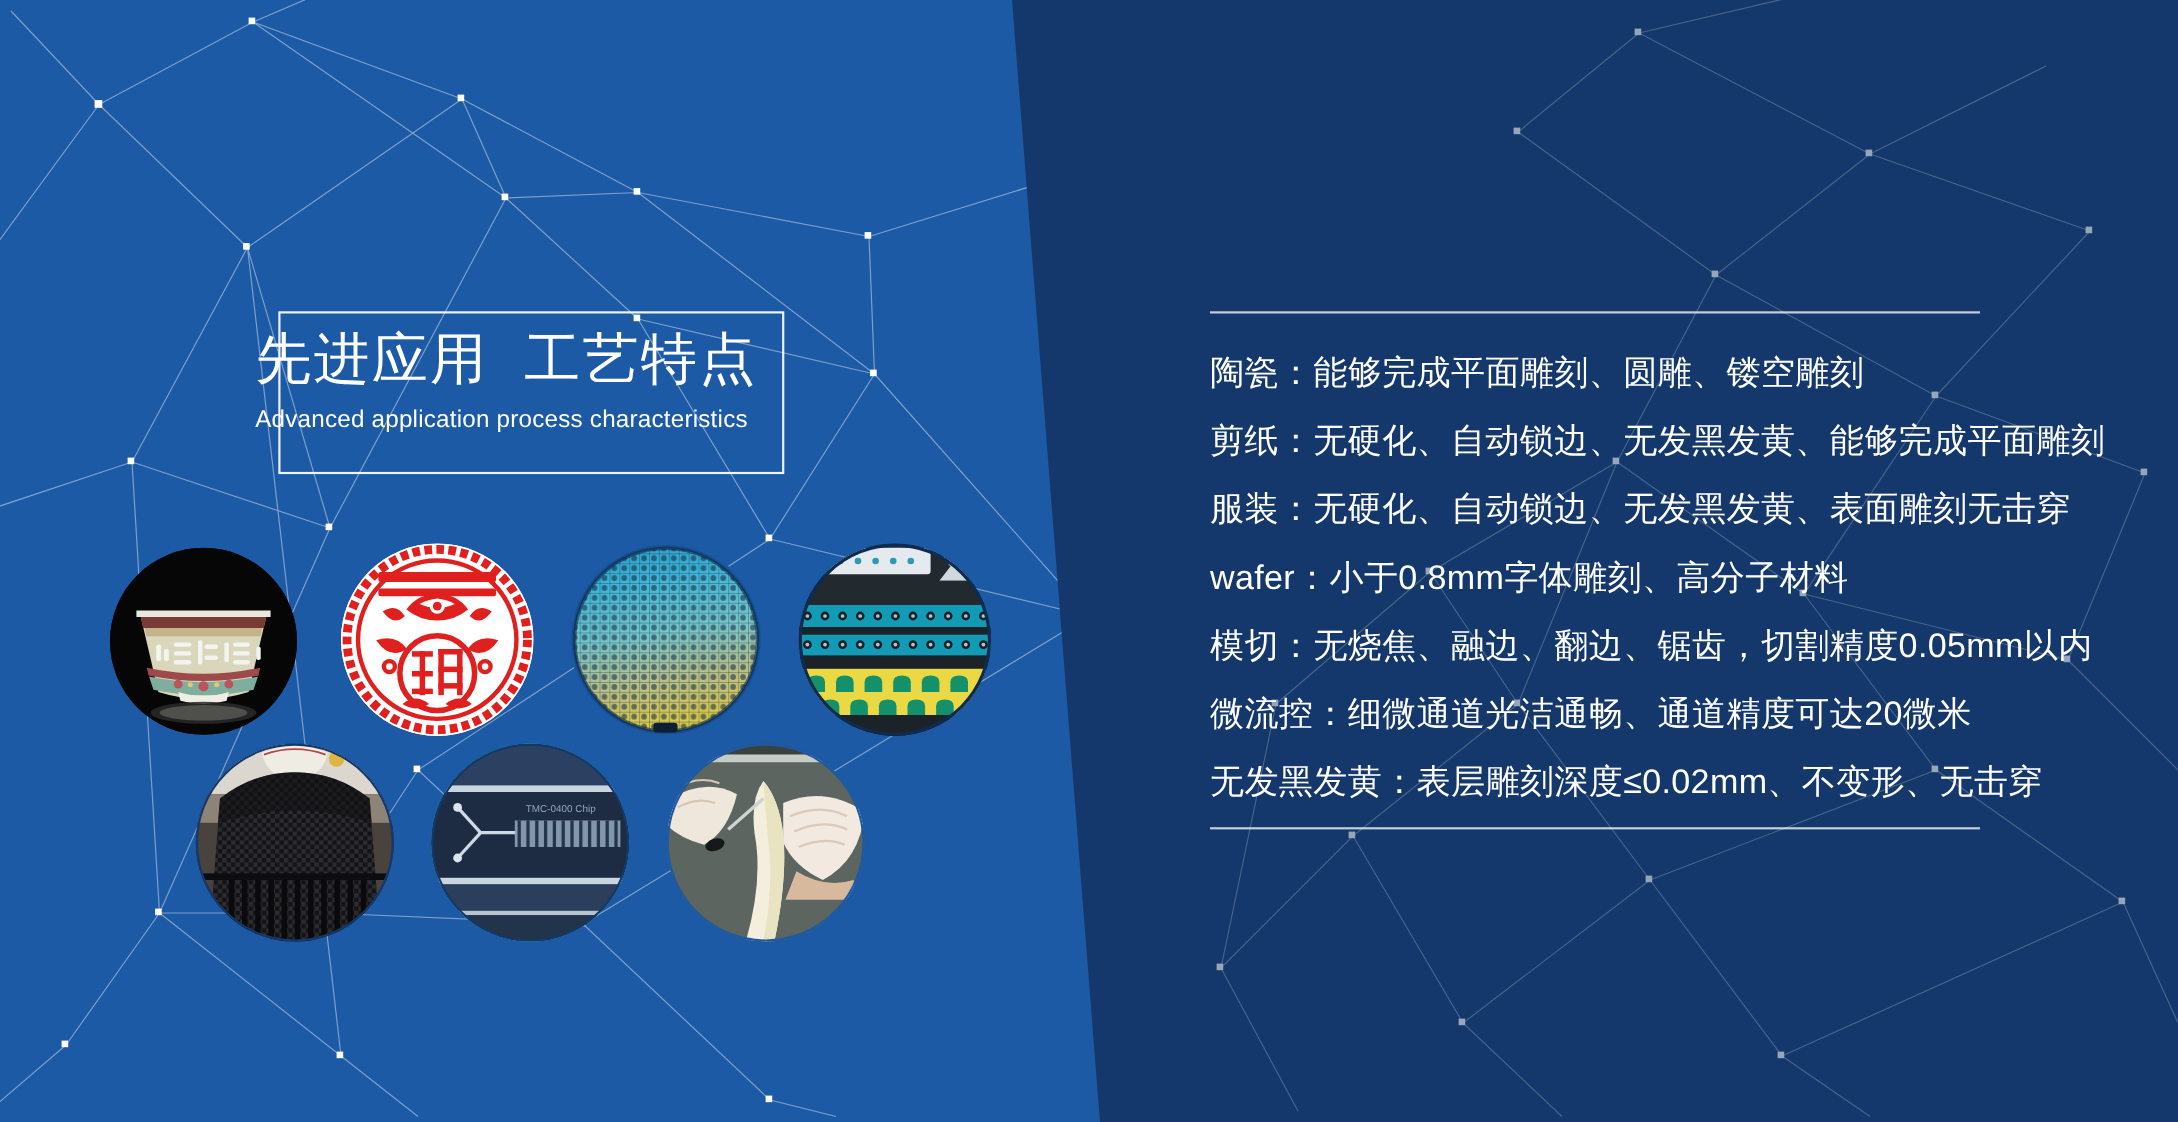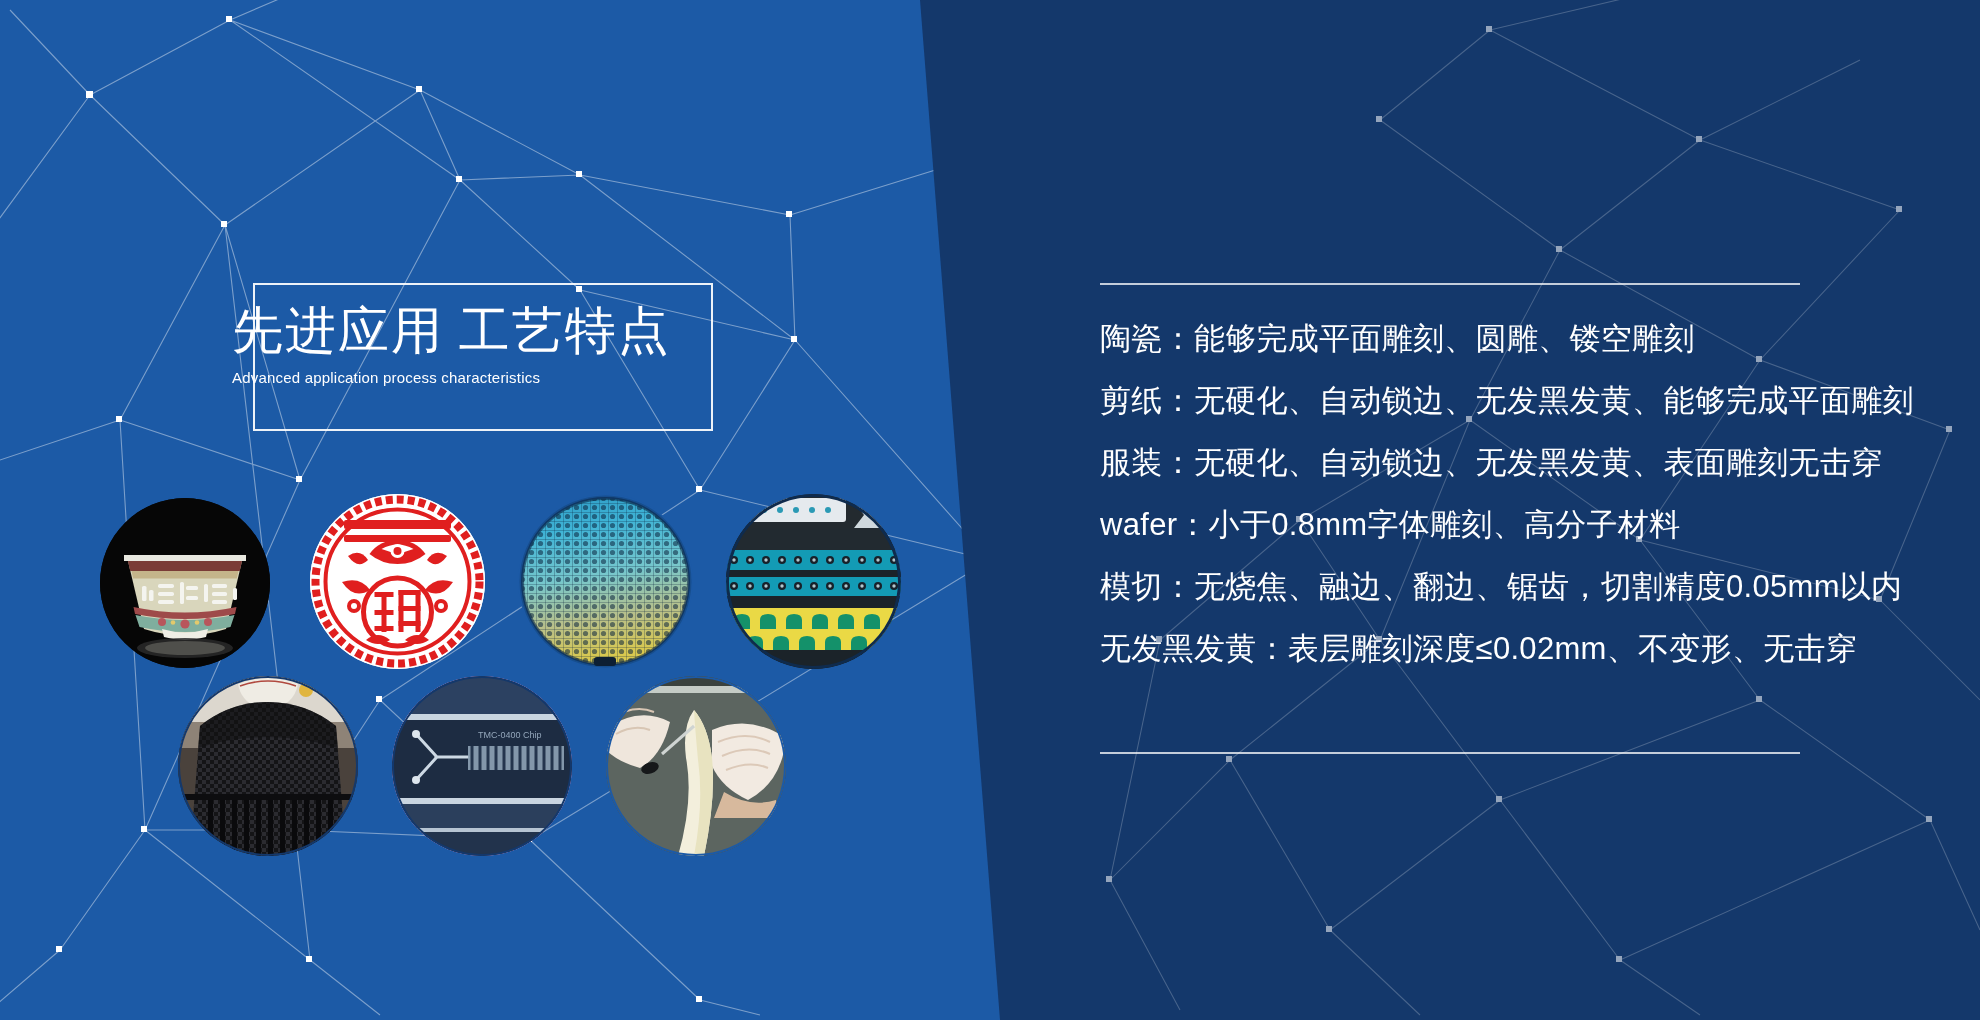--- a/index.html
+++ b/index.html
@@ -32,25 +32,25 @@
   .title-box {
     position:absolute;
     left:253px; top:283px; width:460px; height:148px;
     border:2px solid rgba(255,255,255,.92);
   }
   .title-main {
     position:absolute; left:232px; top:306px;
     font-size:51px; line-height:1;
     color:#ffffff; letter-spacing:2px;
     white-space:nowrap;
-    font-family:Liberation Serif, serif;
+    font-family:Liberation Mono, monospace;
   }
   .title-sub {
     position:absolute; left:232px; top:370px;
-    font-size:15px; line-height:1;
+    font-size:22px; line-height:1;
     color:#ffffff; letter-spacing:.2px;
     white-space:nowrap;
     font-family:"Liberation Sans","DejaVu Sans",sans-serif;
   }
 
   
   .circle {
     position:absolute;
     border-radius:50%;
     overflow:hidden;
@@ -414,21 +414,21 @@
           <rect x="126" y="122" width="5" height="58"></rect>
             <rect x="138" y="122" width="5" height="58"></rect>
           <rect x="150" y="122" width="5" height="58"></rect>
         </g>
         <rect x="0" y="118" width="180" height="6" fill="#0d0d0f"></rect>
       </g>
       <circle cx="90" cy="90" r="89" fill="none" stroke="#14386b" stroke-width="2"></circle>
     </svg>
   </div>
 
-  <div class="circle" style="left:392px; top:676px; width:180px; height:180px; background:#f0abfc;">
+  <div class="circle" style="left:392px; top:676px; width:180px; height:180px; background:#22c55e;">
     <svg viewBox="0 0 180 180">
       <defs>
           <clipPath id="c6">
             <circle cx="90" cy="90" r="90"></circle>
           </clipPath>
         </defs>
       <g clip-path="url(#c6)">
         <rect width="180" height="180" fill="#243650"></rect>
         <rect x="0" y="0" width="180" height="38" fill="#2c4161"></rect>
         <rect x="0" y="38" width="180" height="6" fill="#c9d5e0"></rect>
@@ -484,18 +484,19 @@
   </div>
 
   <div class="rule top"></div>
 
   <div class="feat-list">
     <div class="feat-line">陶瓷：能够完成平面雕刻、圆雕、镂空雕刻</div>
     <div class="feat-line">剪纸：无硬化、自动锁边、无发黑发黄、能够完成平面雕刻</div>
     <div class="feat-line">服装：无硬化、自动锁边、无发黑发黄、表面雕刻无击穿</div>
     <div class="feat-line">wafer：小于0.8mm字体雕刻、高分子材料</div>
     <div class="feat-line">模切：无烧焦、融边、翻边、锯齿，切割精度0.05mm以内</div>
+    <div class="feat-line">微流控：细微通道光洁通畅、通道精度可达20微米</div>
     <div class="feat-line">无发黑发黄：表层雕刻深度≤0.02mm、不变形、无击穿</div>
   </div>
 
   <div class="rule bottom"></div>
 
 </div>
 
 </body></html>

